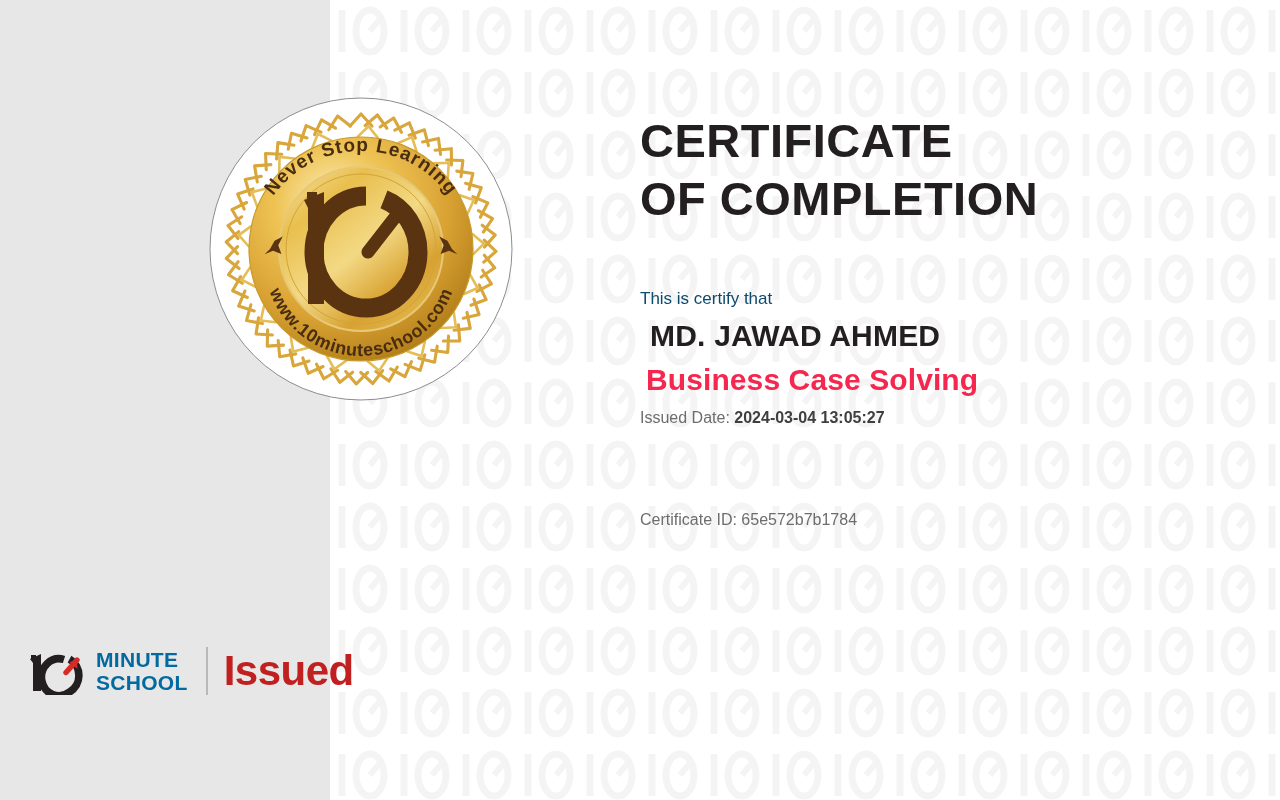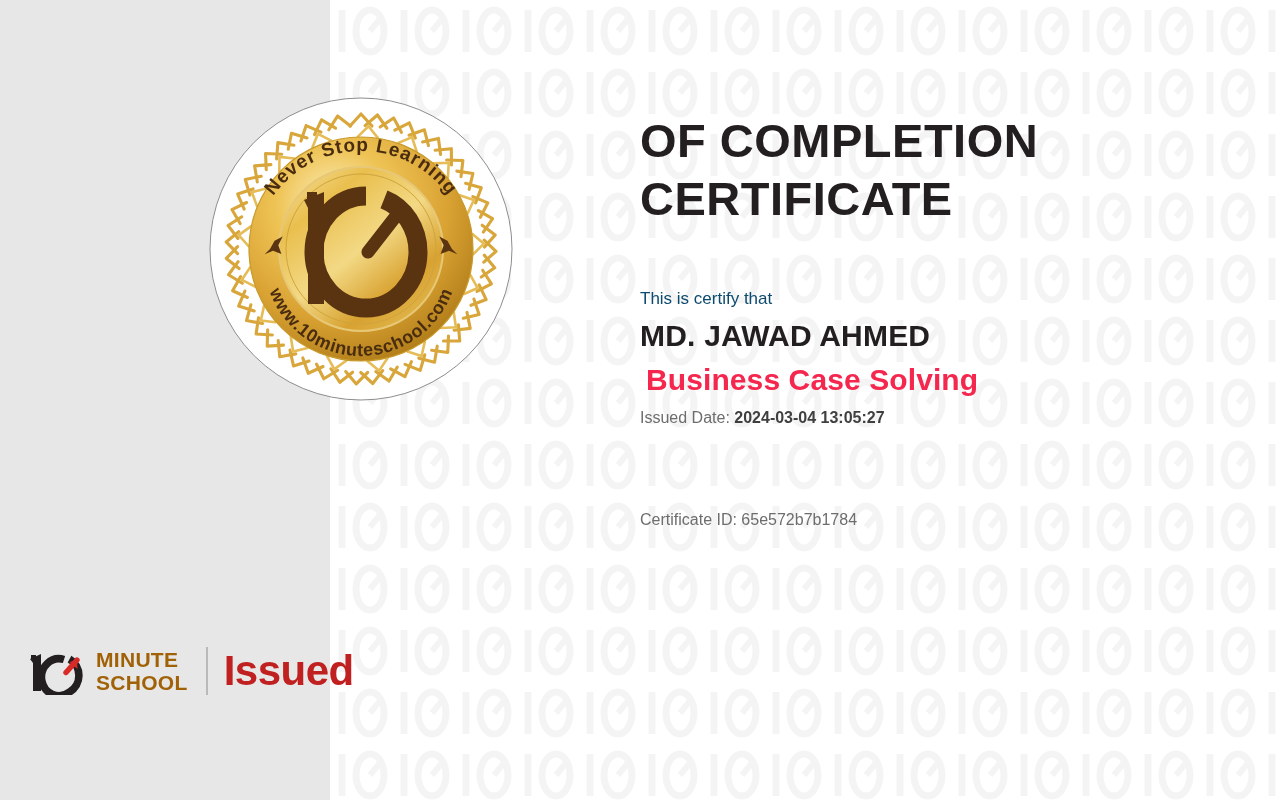--- a/index.html
+++ b/index.html
@@ -80,20 +80,21 @@
     line-height: 26px;
   }
 
   .recipient-name {
     font-size: 30px;
     font-weight: bold;
     color: #231f20;
     line-height: 42px;
     margin-top: 3px;
     letter-spacing: 0.2px;
+    margin-left: 10px;
   }
 
   .course-lead {
     font-size: 17px;
     color: #6d6d6d;
     line-height: 26px;
     margin-top: 12px;
   }
 
   .course-name {
@@ -137,21 +138,21 @@
   .brand-words {
     margin-left: 6px;
     display: flex;
     flex-direction: column;
     justify-content: center;
     line-height: 1;
   }
   .brand-words div {
     font-size: 21px;
     font-weight: bold;
-    color: #a16207;
+    color: #0369a1;
     letter-spacing: 0.3px;
     line-height: 23px;
   }
   .brand-divider {
     width: 2px;
     height: 48px;
     background: #b9b9b9;
     margin: 0 16px 0 18px;
   }
   .brand-skills {
@@ -448,22 +449,22 @@
       <g>
         <rect x="99" y="96" width="10" height="8" fill="#5a3410"></rect>
         <path d="M96 104 L116 96 L116 208 L100 208 L100 112 Z" fill="#5a3410"></path>
         <path d="M158 100 a52 56 0 1 0 52 56 a52 56 0 0 0 -34 -52.6" fill="none" stroke="#5a3410" stroke-width="19" stroke-linecap="butt"></path>
         <path d="M160 156 L188 120" stroke="#5a3410" stroke-width="13" stroke-linecap="round" fill="none"></path>
       </g>
     </svg>
   </div>
 
   <div class="content">
+    <div class="title-line">CERTIFICATE</div>
     <div class="title-line">OF COMPLETION</div>
-    <div class="title-line">CERTIFICATE</div>
 
     <div class="body-block">
       <div class="lead-text">This is certify that</div>
       <div class="recipient-name">MD. JAWAD AHMED</div>
       <div class="course-name">Business Case Solving</div>
 
       <div class="issued-row">
         <span>Issued Date:</span>
         <span class="issued-value">2024-03-04 13:05:27</span>
       </div>

